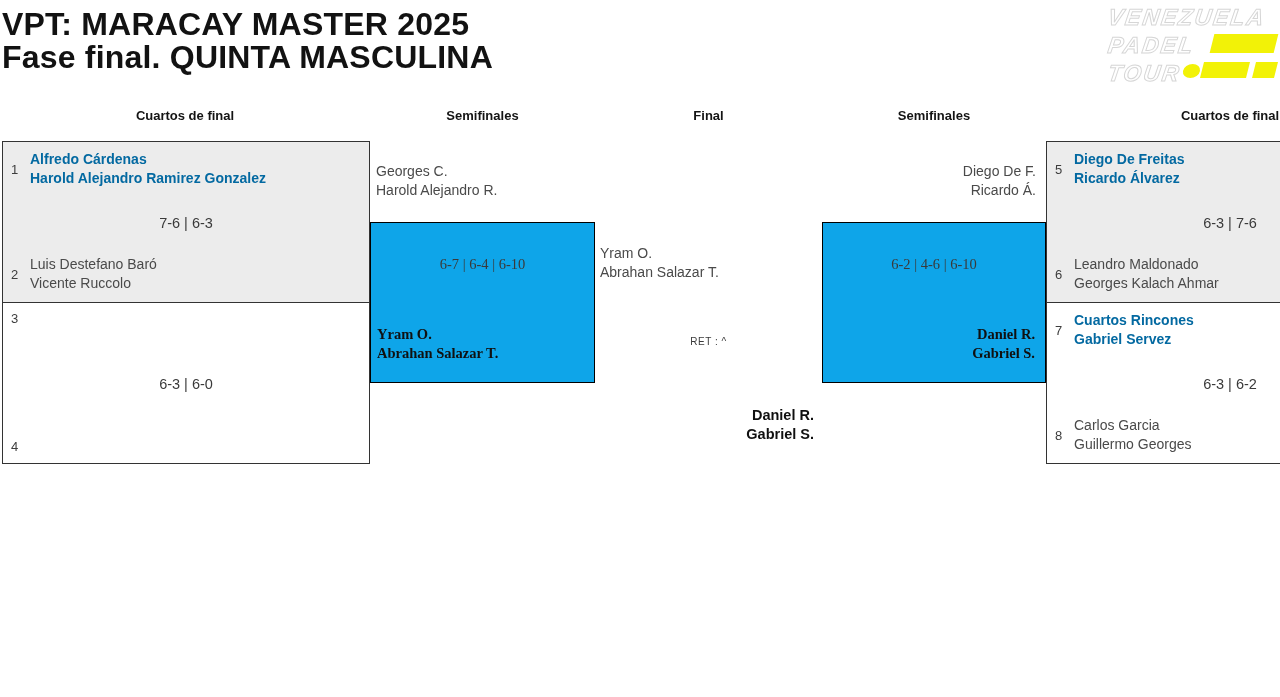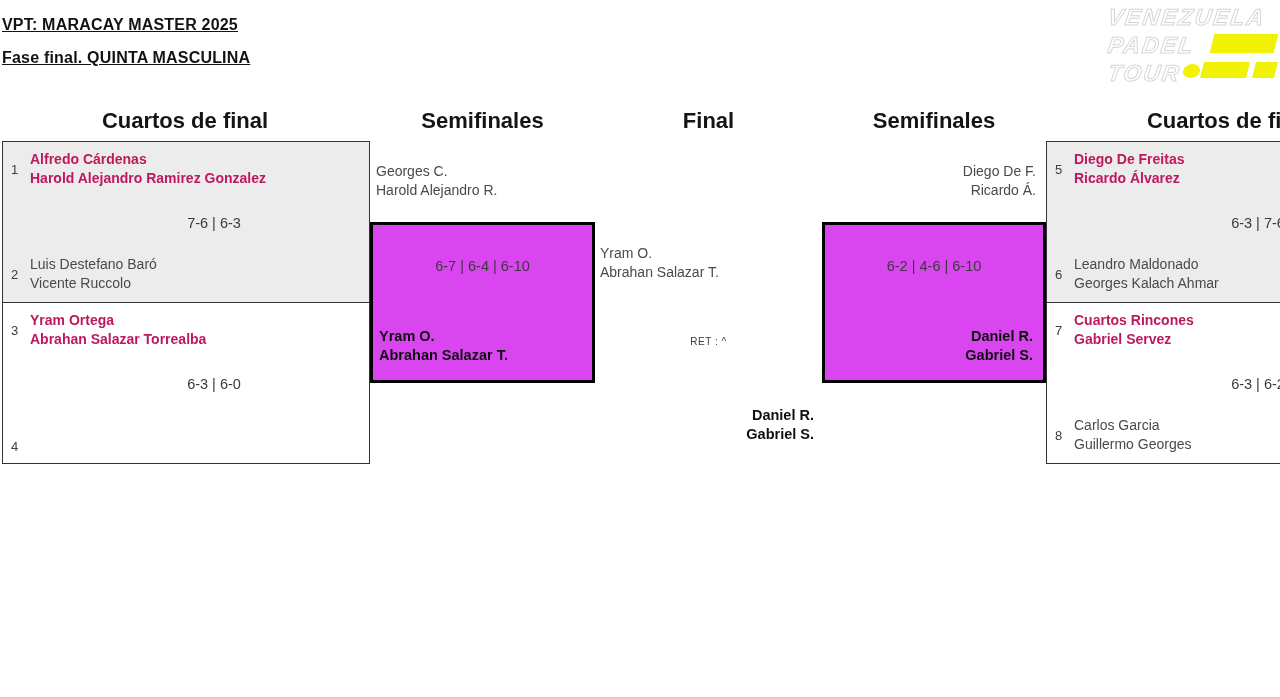--- a/index.html
+++ b/index.html
@@ -2,61 +2,61 @@
 <html><head>
 <meta charset="utf-8">
 <style>
   html,body{margin:0;padding:0;}
   body{
     width:1280px;height:697px;position:relative;overflow:hidden;
     background:#ffffff;font-family:"Liberation Sans",sans-serif;
   }
   
   .page-title{position:absolute;left:2px;top:8px;color:#121212;
-    font-size:16px;font-weight:bold;line-height:33px;letter-spacing:.2px;text-decoration:underline;}
+    font-size:32px;font-weight:bold;line-height:33px;letter-spacing:.2px;}
   
   .logo{position:absolute;left:1108px;top:4px;width:172px;height:84px;}
   .logo-line{position:absolute;left:0;font-size:23px;font-weight:bold;font-style:italic;
     letter-spacing:2px;color:#ffffff;-webkit-text-stroke:1px #d6d6d6;
     transform:skewX(-8deg);white-space:nowrap;}
   .logo-l1{top:0;}
   .logo-l2{top:28px;}
   .logo-l3{top:56px;}
   .logo-shape{position:absolute;background:#f2f207;transform:skewX(-14deg);}
   .logo-bar-top{left:104px;top:30px;width:64px;height:19px;}
   .logo-bar-bl{left:94px;top:58px;width:46px;height:16px;}
   .logo-bar-br{left:146px;top:58px;width:22px;height:16px;}
   .logo-dot{left:75px;top:60px;width:17px;height:14px;border-radius:50%;transform:skewX(-10deg);}
   
-  .round-header{position:absolute;top:108px;text-align:center;font-size:22px;
+  .round-header{position:absolute;top:108px;text-align:center;font-size:13px;
     font-weight:bold;color:#141414;}
   .rh-qf-left{left:2px;width:366px;}
   .rh-sf-left{left:370px;width:225px;}
   .rh-final{left:595px;width:227px;text-align:center;}
   .rh-sf-right{left:822px;width:224px;}
   .rh-qf-right{left:1046px;width:368px;}
   
   .qf{position:absolute;top:141px;width:368px;border:1px solid #333;box-sizing:border-box;background:#fff;}
   .qf-left{left:2px;}
   .qf-right{left:1046px;}
   .match{position:relative;height:160px;}
   .match.top{border-bottom:1px solid #333;background:#ececec;}
   .team-row{position:absolute;left:8px;right:8px;display:flex;align-items:center;gap:10px;}
   .team-row.t1{top:8px;}
   .team-row.t2{bottom:9px;}
   .seed{font-size:13px;color:#3d3d3d;min-width:9px;flex:0 0 auto;}
   .players{font-size:14px;line-height:19px;color:#4a4a4a;}
-  .team-row.winner .players{font-weight:bold;color:#be185d;}
+  .team-row.winner .players{font-weight:bold;color:#0369a1;}
   .score{position:absolute;top:73px;left:0;width:100%;text-align:center;
-    font-size:14.5px;color:#3a3a3a;padding-left:28px;}
+    font-size:14.5px;color:#3a3a3a;}
   
   .sf-feed{position:absolute;top:162px;font-size:14px;line-height:19px;color:#4a4a4a;}
   .sf-feed-left{left:376px;width:214px;text-align:left;}
   .sf-feed-right{left:822px;width:214px;text-align:right;}
-  .sf-box{position:absolute;top:222px;height:161px;border:3px solid #000000;box-sizing:border-box;background:#d946ef;}
+  .sf-box{position:absolute;top:222px;height:161px;border:1px solid #000000;box-sizing:border-box;background:#0ea5e9;font-family:Liberation Serif, serif;}
   .sf-box-left{left:370px;width:225px;}
   .sf-box-right{left:822px;width:224px;}
   .sf-score{position:absolute;top:33px;left:0;width:100%;text-align:center;
     font-size:14.5px;color:#3a3a3a;}
   .sf-winner{position:absolute;top:102px;font-size:14.5px;line-height:19px;
     font-weight:bold;color:#101010;}
   .sf-box-left .sf-winner{left:6px;}
   .sf-box-right .sf-winner{right:10px;text-align:right;}
   
   .final-top{position:absolute;left:600px;top:244px;font-size:14px;line-height:19px;color:#4a4a4a;}
@@ -103,24 +103,20 @@
       <span class="seed">2</span>
       <span class="players">
         <span>Luis Destefano Baró</span><br>
         <span>Vicente Ruccolo</span>
       </span>
     </div>
   </div>
   <div class="match">
     <div class="team-row t1 winner">
       <span class="seed">3</span>
-      <span class="players">
-        <span>Yram Ortega</span><br>
-        <span>Abrahan Salazar Torrealba</span>
-      </span>
     </div>
     <div class="score">6-3 | 6-0</div>
     <div class="team-row t2 loser">
       <span class="seed">4</span>
     </div>
   </div>
 </div>
 
 <div class="qf qf-right">
   <div class="match top">

